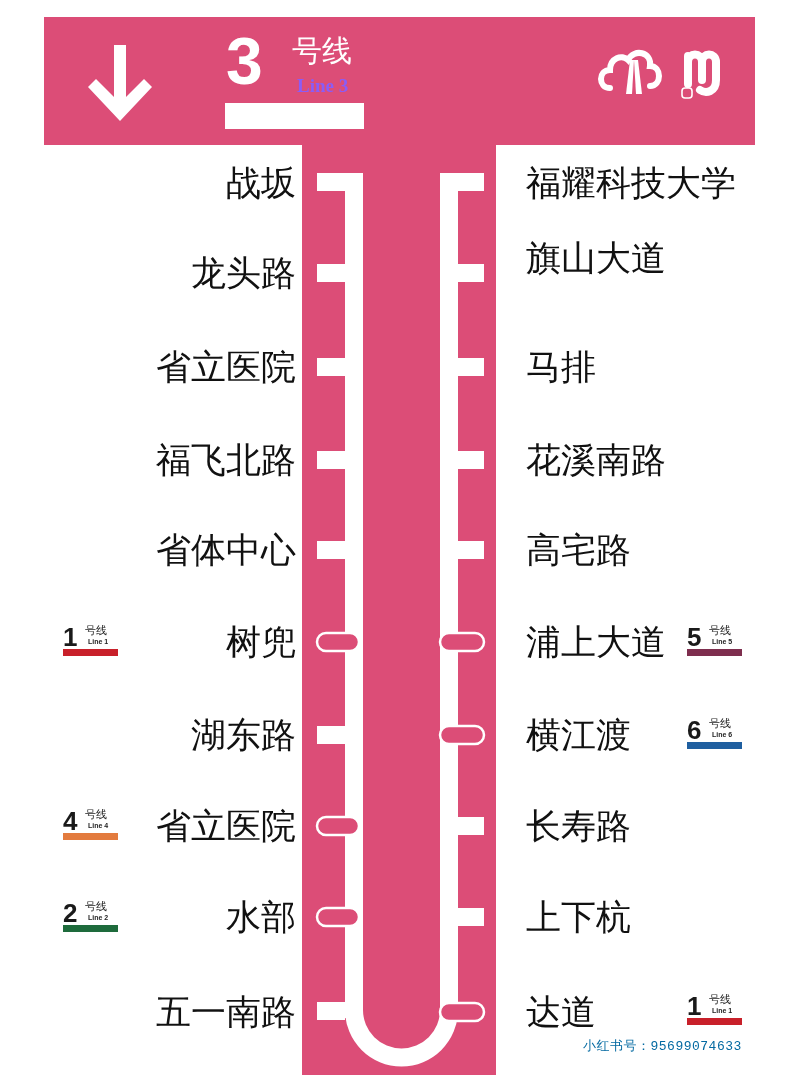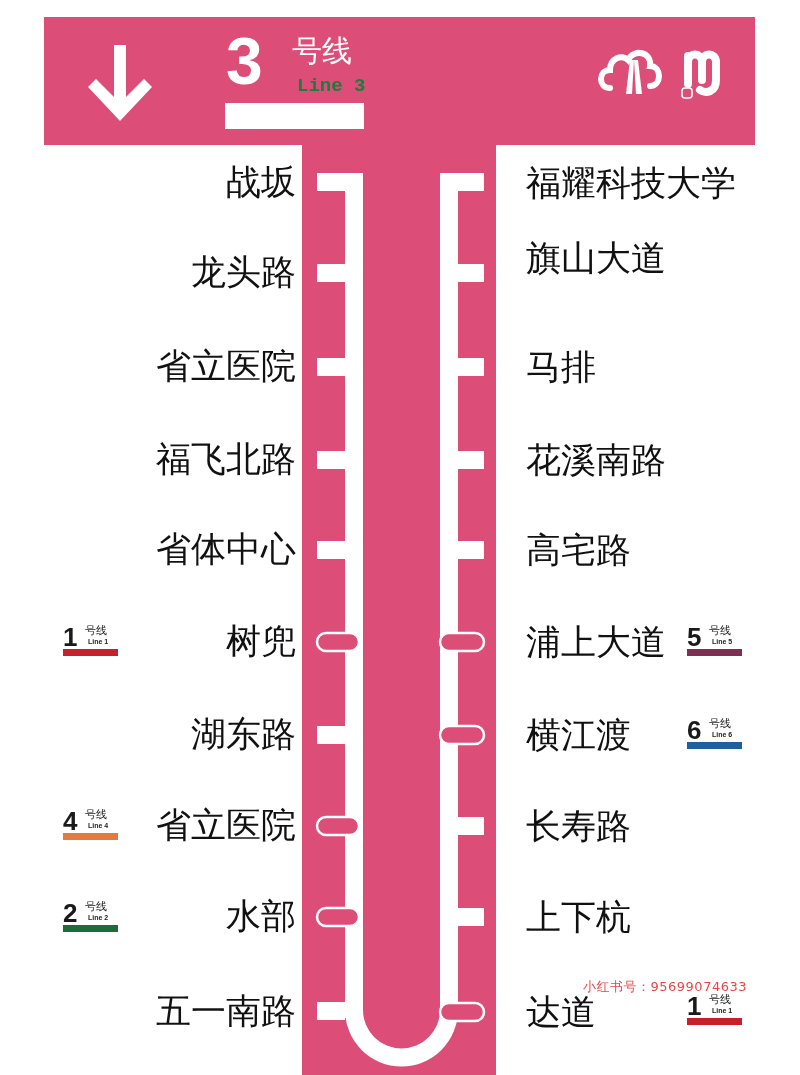--- a/index.html
+++ b/index.html
@@ -5,35 +5,35 @@
   html, body { margin:0; padding:0; background:#ffffff; }
   body { width:800px; height:1075px; position:relative; overflow:hidden;
          font-family: "DejaVu Sans", "Liberation Sans", sans-serif; }
   .header { position:absolute; left:44px; top:17px; width:711px; height:128px; background:#DC4D77; }
   .stem { position:absolute; left:302px; top:140px; width:194px; height:935px; background:#DC4D77; }
   svg.track { position:absolute; left:0; top:0; width:800px; height:1075px; }
   .arrow { position:absolute; left:80px; top:45px; width:80px; height:80px; }
   .line-num { position:absolute; left:226px; top:28px; color:#fff; font-family:"Liberation Sans", sans-serif;
               font-weight:bold; font-size:66px; line-height:66px; }
   .line-cn { position:absolute; left:292px; top:34px; color:#fff; font-size:30px; line-height:34px; }
-  .line-en { position:absolute; left:297px; top:75px; color:#15803d; font-family:Liberation Mono, monospace;
+  .line-en { position:absolute; left:297px; top:75px; color:#8b5cf6; font-family:Liberation Serif, serif;
              font-weight:bold; font-size:19px; line-height:22px; }
   .line-bar { position:absolute; left:225px; top:103px; width:139px; height:26px; background:#fff; }
   .logo { position:absolute; left:596px; top:40px; width:145px; height:60px; }
   .station { position:absolute; font-size:35px; line-height:44px; color:#111; white-space:nowrap; }
-  .station.left { right:504px; text-align:right;font-family:Liberation Serif, serif; }
+  .station.left { right:504px; text-align:right; }
   .station.right { left:508px; text-align:left;margin-left:18px; }
   .badge { position:absolute; width:56px; height:34px; }
   .badge .num { position:absolute; left:0; top:-2px; font-family:"Liberation Sans", sans-serif; font-weight:bold;
                 font-size:26px; line-height:28px; color:#1a1a1a; }
   .badge .cn { position:absolute; left:22px; top:-1px; font-size:11px; line-height:13px; color:#222; }
   .badge .en { position:absolute; left:25px; top:12px; font-family:"Liberation Sans", sans-serif; font-weight:bold;
                font-size:7px; line-height:9px; color:#222; }
   .badge .bar { position:absolute; left:0; top:24px; width:55px; height:7px; }
-  .watermark { position:absolute; left:583px; top:978px; font-size:13px; color:#ef4444; letter-spacing:0.5px; }
+  .watermark { position:absolute; left:583px; top:1037px; font-size:13px; color:#0369a1; letter-spacing:0.5px;font-family:Liberation Mono, monospace; }
 </style>
 </head>
 <body>
 
 <div class="header"></div>
 <div class="stem"></div>
 
 <svg class="arrow" viewBox="0 0 80 80">
   <polygon points="34,0 46,0 46,52 64,34 72,42 40,76 8,42 16,34 34,52" fill="#ffffff"></polygon>
 </svg>

